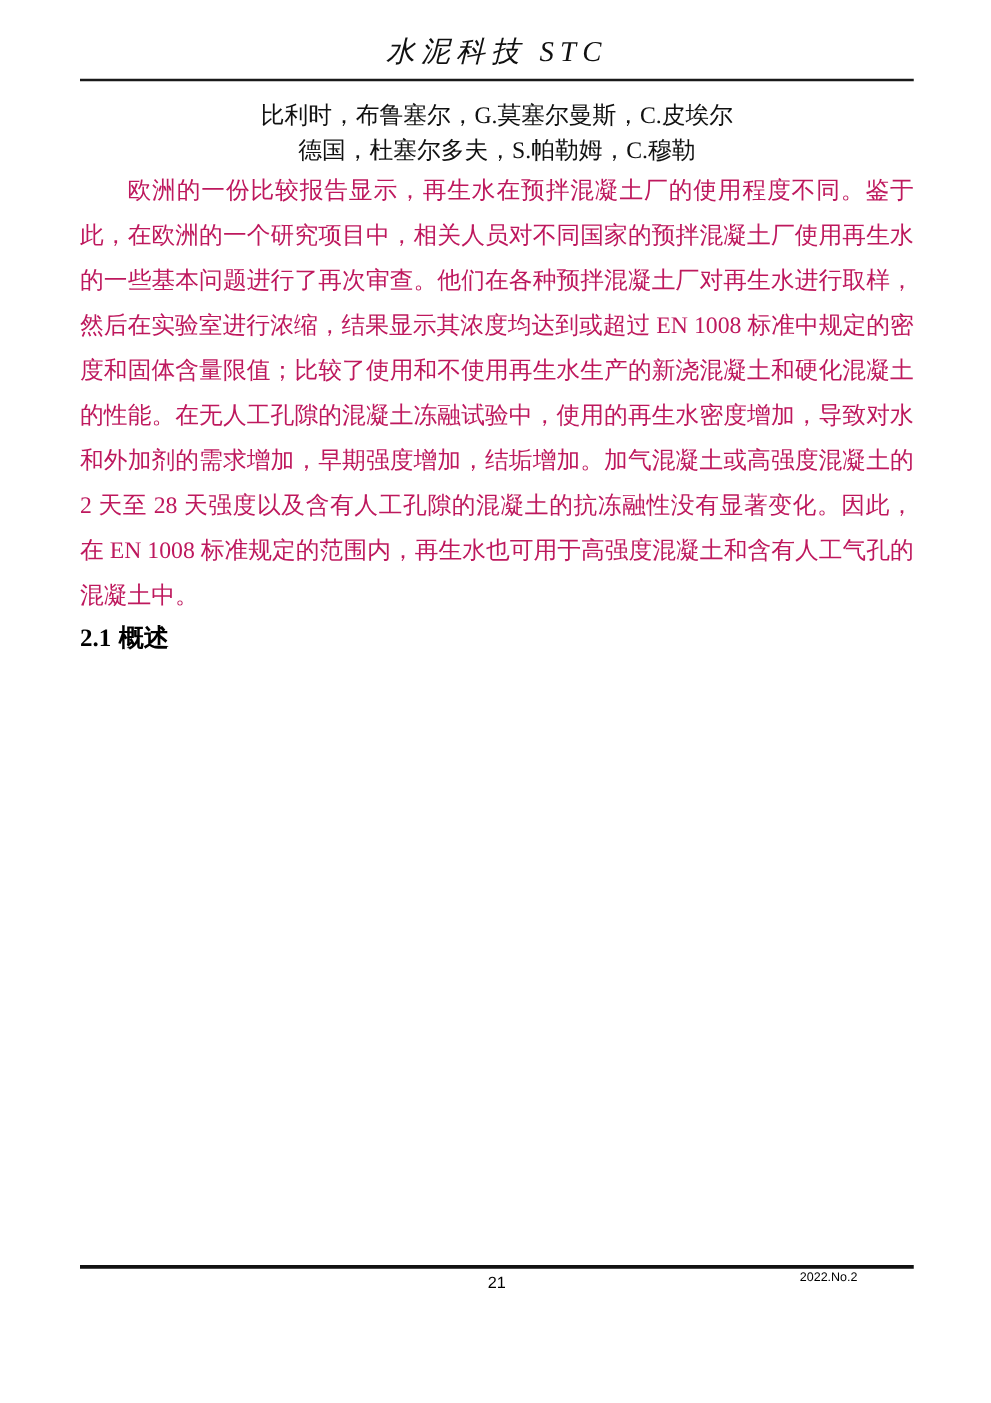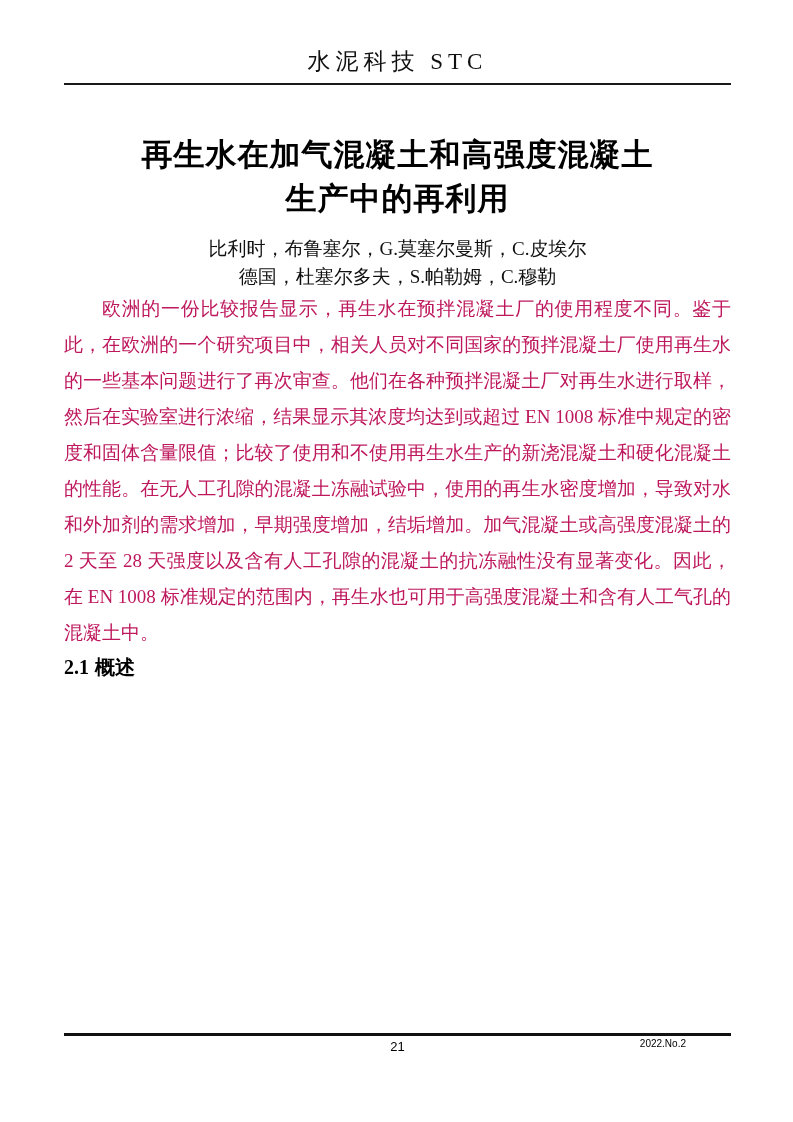--- a/index.html
+++ b/index.html
@@ -13,21 +13,22 @@
     height: 1122px;
     margin: 0 auto;
     background: #ffffff;
     color: #000000;
     box-sizing: border-box;
     padding: 0 62px 0 64px;
     overflow: hidden;
     font-family: "Liberation Serif", "DejaVu Serif", serif;
   }
   .journal-header {
-    padding-top: 46px;
+    padding-top: 26px;
+    font-style: italic;
   }
   .journal-title {
     text-align: center;
     font-size: 23px;
     letter-spacing: 5px;
     font-family: "Liberation Serif", "DejaVu Serif", serif;
     color: #111111;
   }
   .header-rule {
     height: 2px;
@@ -84,21 +85,21 @@
     font-size: 19px;
     line-height: 36px;
     text-align: justify;
     text-indent: 2em;
     color: #be185d;
   }
   .footer {
     position: absolute;
     left: 64px;
     right: 62px;
-    top: 1033px;
+    top: 1012px;
     height: 40px;
   }
   .footer-rule {
     height: 3px;
     background: #111111;
   }
   .page-number {
     position: absolute;
     top: 6px;
     left: 50%;
@@ -119,24 +120,20 @@
 </head>
 <body>
 
 <div class="page">
 
   <div class="journal-header">
     <div class="journal-title">水泥科技 STC</div>
     <div class="header-rule"></div>
   </div>
 
-  <h1 class="article-title">
-    <span>再生水在加气混凝土和高强度混凝土</span><br>
-    <span>生产中的再利用</span>
-  </h1>
 
   <div class="authors">
     <div>比利时，布鲁塞尔，G.莫塞尔曼斯，C.皮埃尔</div>
     <div>德国，杜塞尔多夫，S.帕勒姆，C.穆勒</div>
   </div>
 
 
   <p class="body-para">欧洲的一份比较报告显示，再生水在预拌混凝土厂的使用程度不同。鉴于此，在欧洲的一个研究项目中，相关人员对不同国家的预拌混凝土厂使用再生水的一些基本问题进行了再次审查。他们在各种预拌混凝土厂对再生水进行取样，然后在实验室进行浓缩，结果显示其浓度均达到或超过 EN 1008 标准中规定的密度和固体含量限值；比较了使用和不使用再生水生产的新浇混凝土和硬化混凝土的性能。在无人工孔隙的混凝土冻融试验中，使用的再生水密度增加，导致对水和外加剂的需求增加，早期强度增加，结垢增加。加气混凝土或高强度混凝土的 2 天至 28 天强度以及含有人工孔隙的混凝土的抗冻融性没有显著变化。因此，在 EN 1008 标准规定的范围内，再生水也可用于高强度混凝土和含有人工气孔的混凝土中。</p>
 
 

